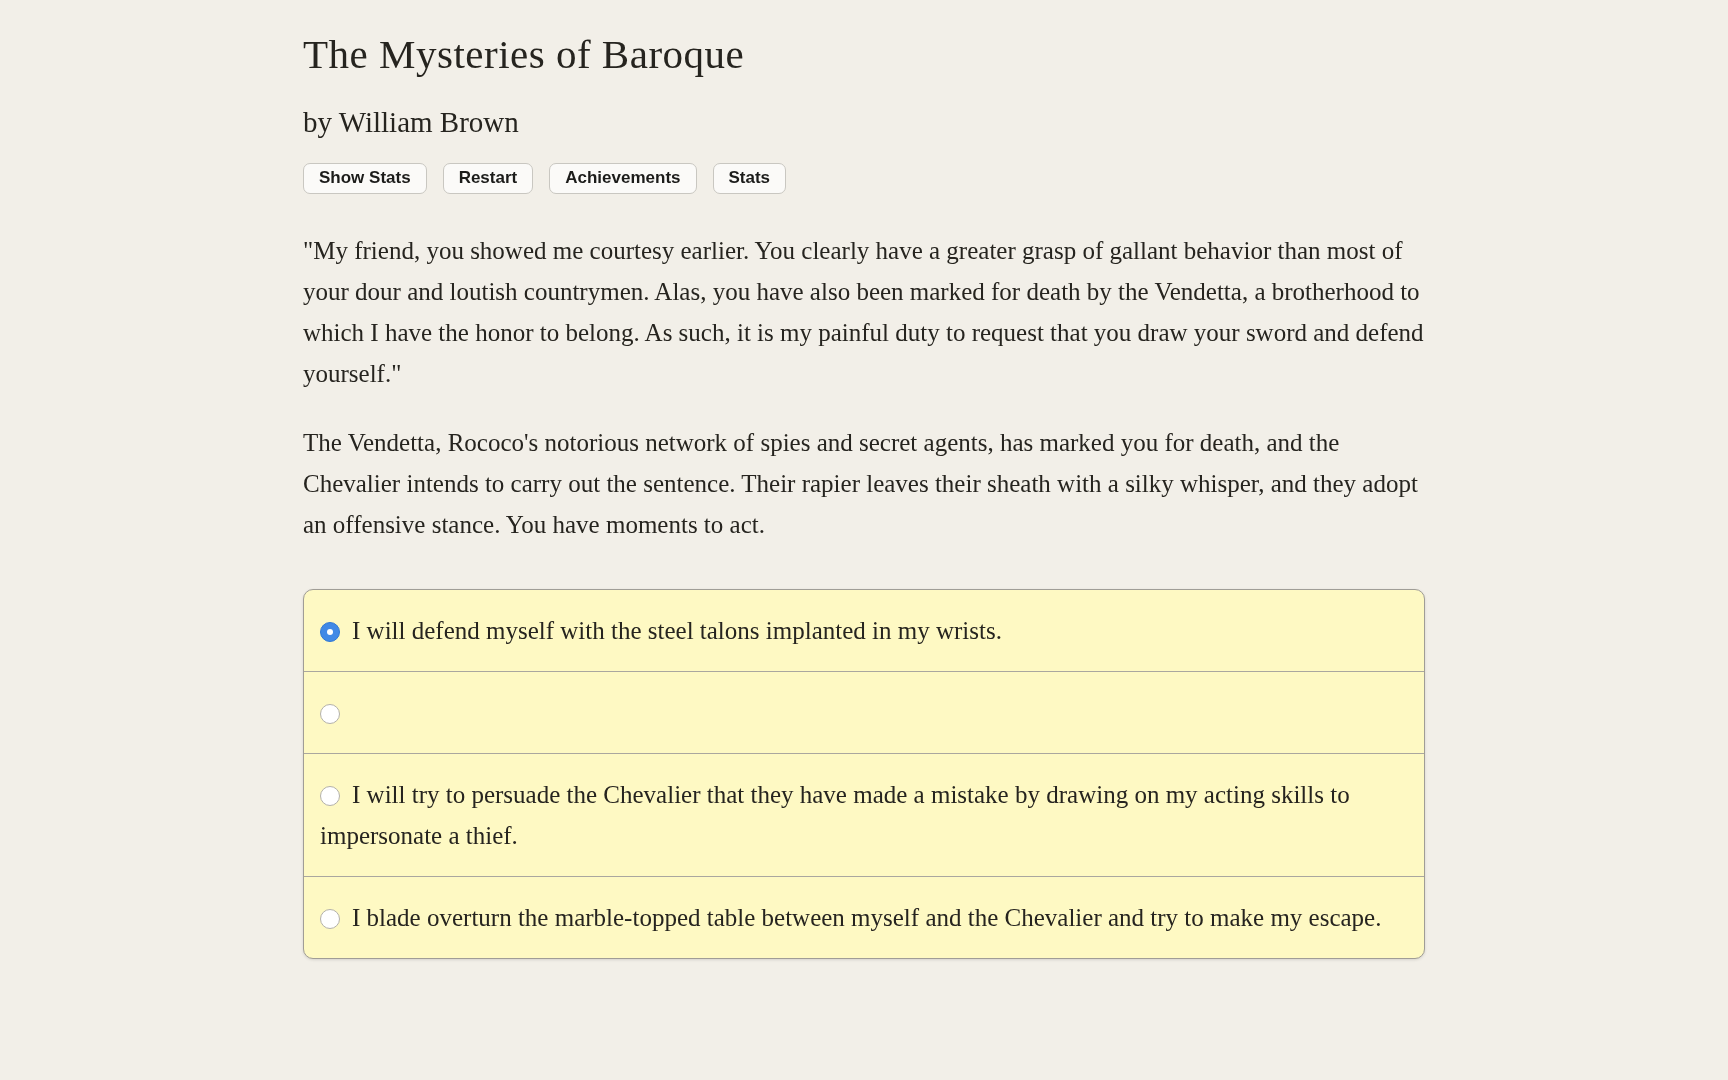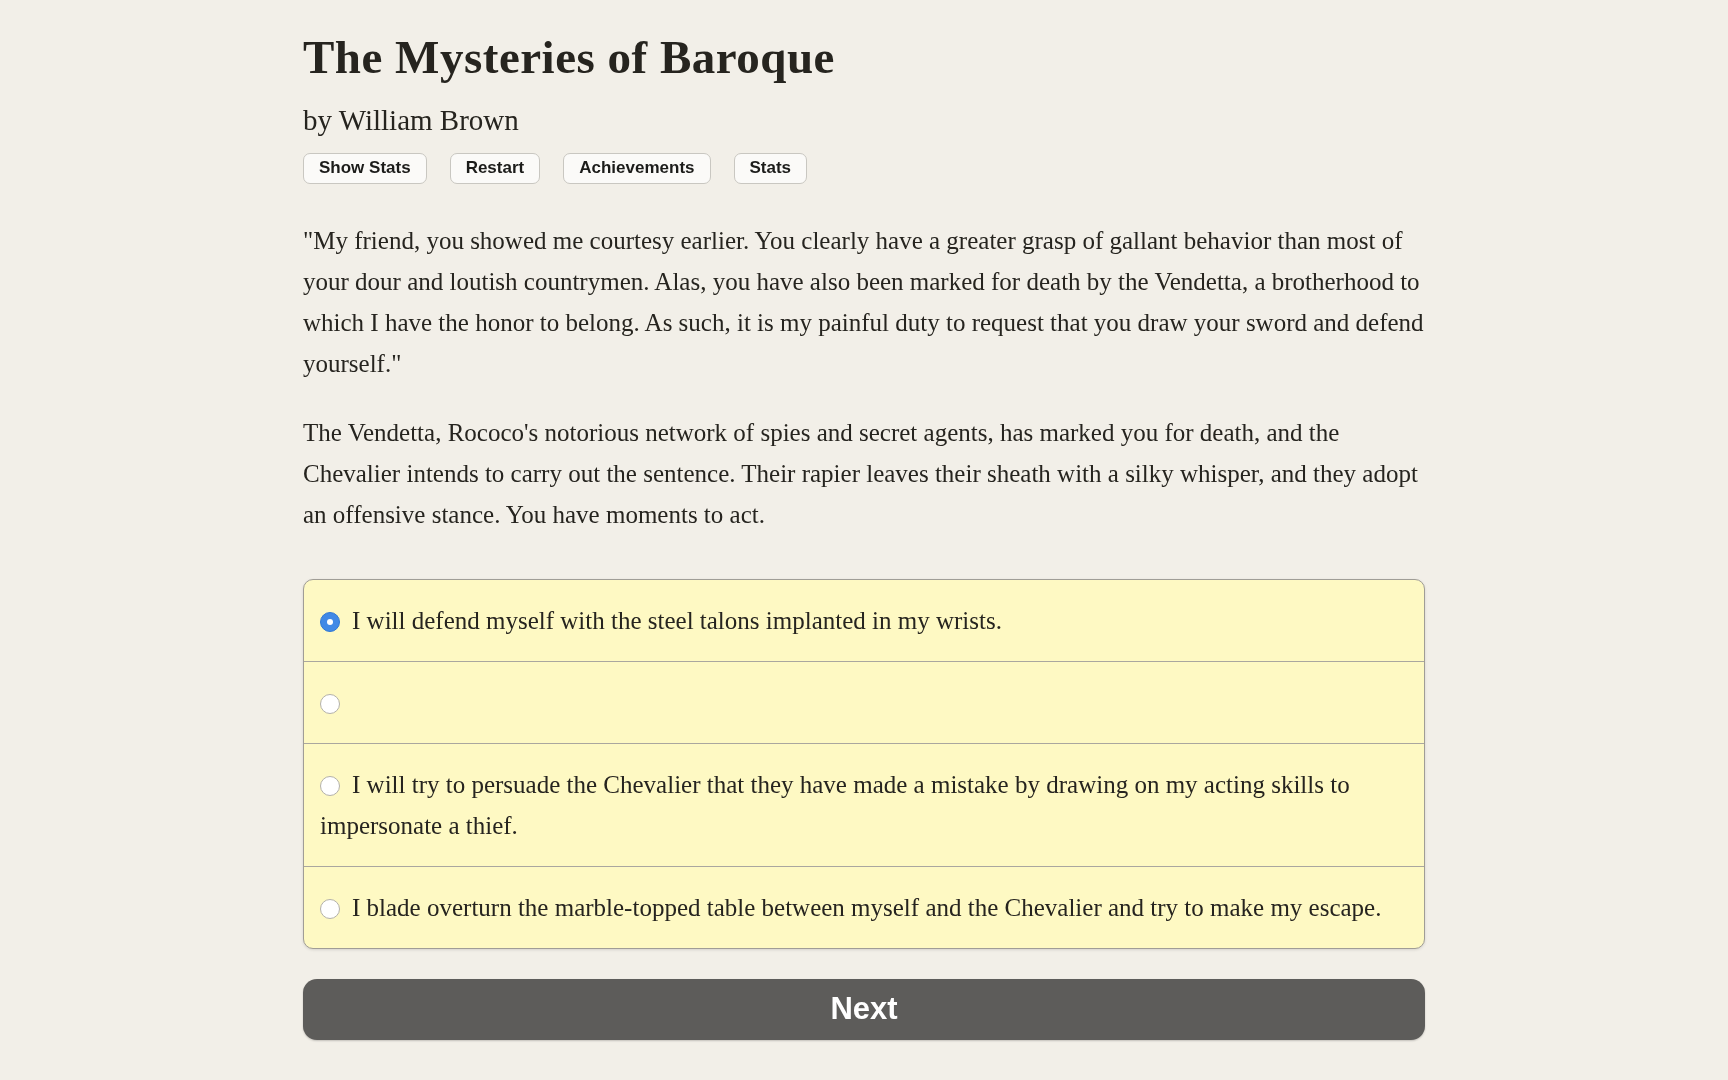--- a/index.html
+++ b/index.html
@@ -7,30 +7,30 @@
   body {
     width: 1728px; height: 1080px; overflow: hidden;
     background: #f2efe8;
     color: #26241f;
     font-family: "Liberation Serif", serif;
   }
   .content { width: 1122px; margin: 0 auto; }
 
   h1.title {
     margin: 30px 0 0;
-    font-size: 47px;
-    font-weight: 700;
+    font-size: 41px;
+    font-weight: 400;
     letter-spacing: 0.5px;
   }
   .author {
-    margin-top: 20px;
+    margin-top: 28px;
     font-size: 29px;
   }
 
-  .toolbar { margin-top: 16px; display: flex; gap: 23px; }
+  .toolbar { margin-top: 24px; display: flex; gap: 16px; }
   .toolbar button {
     font-family: "Liberation Sans", sans-serif;
     font-size: 17px;
     font-weight: 700;
     color: #1c1c1a;
     background: #fbfaf8;
     border: 1px solid #c9c7c1;
     border-radius: 7px;
     padding: 5px 15px;
     cursor: pointer;
@@ -128,16 +128,15 @@
         <span class="radio"></span>
       </label>
       <label class="choice-row">
         <span class="radio"></span><span class="choice-text">I will try to persuade the Chevalier that they have made a mistake by drawing on my acting skills to impersonate a thief.</span>
       </label>
       <label class="choice-row">
         <span class="radio"></span><span class="choice-text">I blade overturn the marble-topped table between myself and the Chevalier and try to make my escape.</span>
       </label>
     </div>
 
-    <button class="next">Next</button>
 
   </main>
 </div>
 
 </body></html>

